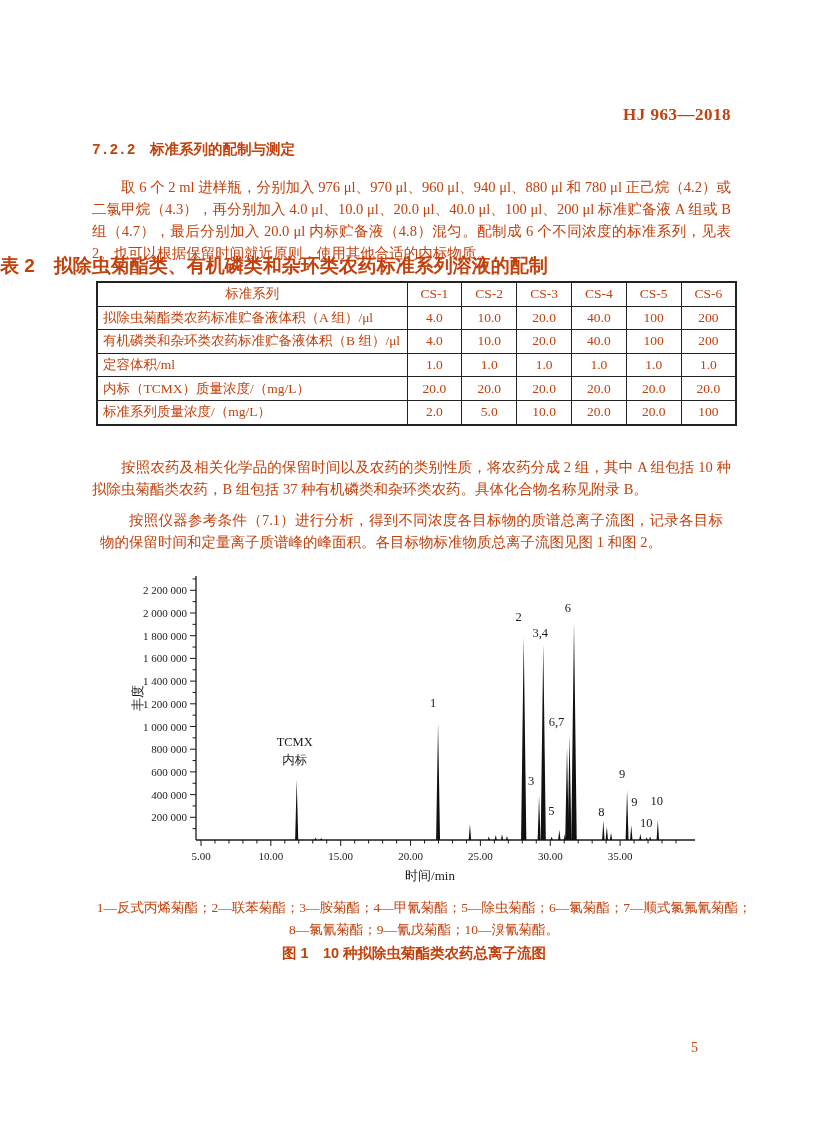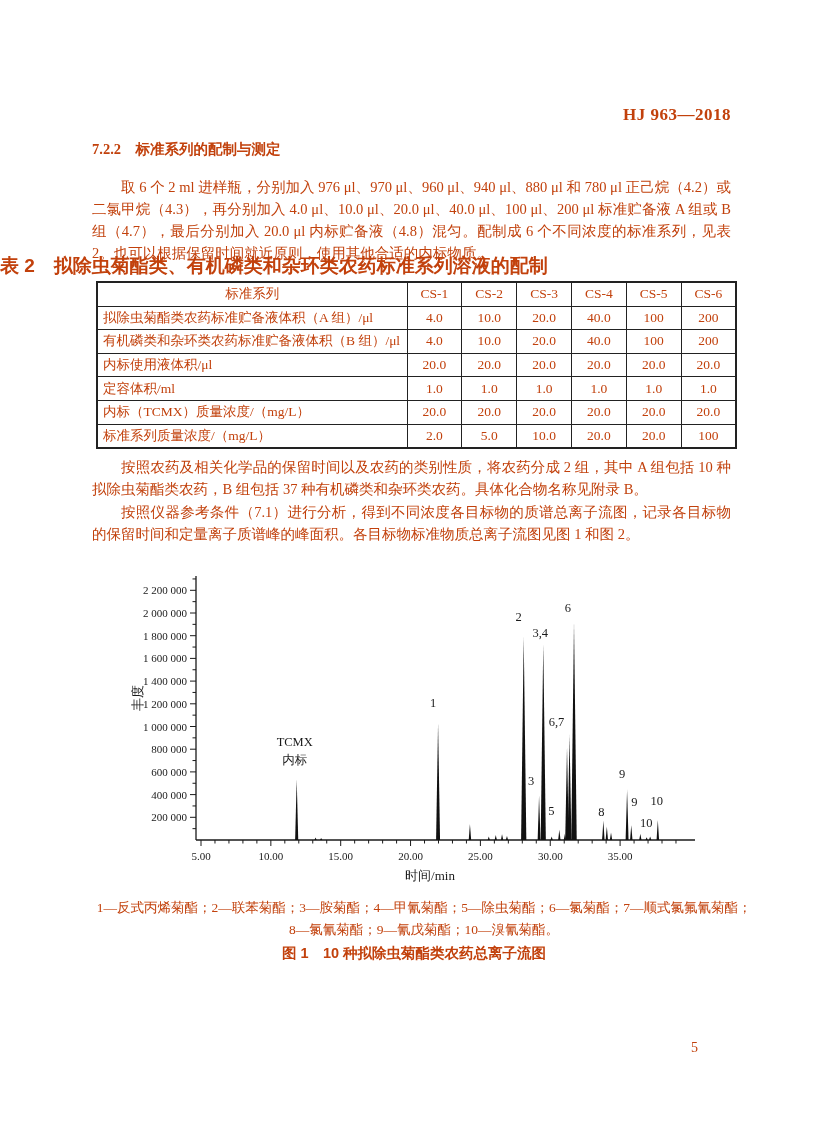--- a/index.html
+++ b/index.html
@@ -7,21 +7,21 @@
     position:relative;width:816px;height:1141px;background:#ffffff;
     font-family:"Liberation Serif","DejaVu Serif",serif;color:#c2410c;
     overflow:hidden;
   }
   .doc-code{
     position:absolute;top:105px;right:85px;
     font-weight:700;font-size:17px;letter-spacing:.5px;
   }
   .sec-heading{
     position:absolute;top:140px;left:92px;
-    font-family:Liberation Serif, serif;
+    font-family:Liberation Mono, monospace;
     font-weight:700;font-size:14.5px;
   }
   .para{font-size:14.5px;line-height:22.3px;text-align:justify;text-indent:2em;}
   .para1{position:absolute;top:161px;left:92px;width:639px;}
   .block2{position:absolute;top:456px;left:92px;width:639px;}
   .table-title{
     position:absolute;top:253px;left:0;width:100%;
     font-family:"Liberation Sans","DejaVu Sans",sans-serif;
     font-weight:700;font-size:19px;
   }
@@ -98,29 +98,20 @@
         <tr>
           <td class="rowlabel">有机磷类和杂环类农药标准贮备液体积（B 组）/μl</td>
           <td>4.0</td>
           <td>10.0</td>
           <td>20.0</td>
           <td>40.0</td>
           <td>100</td>
           <td>200</td>
         </tr>
         <tr>
-          <td class="rowlabel">内标使用液体积/μl</td>
-          <td>20.0</td>
-          <td>20.0</td>
-          <td>20.0</td>
-          <td>20.0</td>
-          <td>20.0</td>
-          <td>20.0</td>
-        </tr>
-        <tr>
           <td class="rowlabel">定容体积/ml</td>
           <td>1.0</td>
           <td>1.0</td>
           <td>1.0</td>
           <td>1.0</td>
           <td>1.0</td>
           <td>1.0</td>
         </tr>
         <tr>
           <td class="rowlabel">内标（TCMX）质量浓度/（mg/L）</td>
@@ -138,21 +129,21 @@
           <td>10.0</td>
           <td>20.0</td>
           <td>20.0</td>
           <td>100</td>
         </tr>
       </tbody>
   </table>
 
   <div class="block2">
     <p class="para" style="margin:0;">按照农药及相关化学品的保留时间以及农药的类别性质，将农药分成 2 组，其中 A 组包括 10 种拟除虫菊酯类农药，B 组包括 37 种有机磷类和杂环类农药。具体化合物名称见附录 B。</p>
-    <p class="para" style="margin:0;">按照仪器参考条件（7.1）进行分析，得到不同浓度各目标物的质谱总离子流图，记录各目标物的保留时间和定量离子质谱峰的峰面积。各目标物标准物质总离子流图见图 1 和图 2。</p>
+    <p class="para" style="margin:8px;">按照仪器参考条件（7.1）进行分析，得到不同浓度各目标物的质谱总离子流图，记录各目标物的保留时间和定量离子质谱峰的峰面积。各目标物标准物质总离子流图见图 1 和图 2。</p>
   </div>
 
   <div class="chart-wrap">
     <svg id="chromatogram" width="620" height="312" viewBox="0 0 620 312">
         <line x1="66" y1="4" x2="66" y2="268" stroke="#1a1a1a" stroke-width="1.3"></line>
         <line x1="66" y1="268" x2="565" y2="268" stroke="#1a1a1a" stroke-width="1.3"></line>
         <line x1="62.5" y1="256.65" x2="66" y2="256.65" stroke="#1a1a1a" stroke-width="1"></line>
         <line x1="60" y1="245.3" x2="66" y2="245.3" stroke="#1a1a1a" stroke-width="1"></line>
         <line x1="62.5" y1="233.95" x2="66" y2="233.95" stroke="#1a1a1a" stroke-width="1"></line>
         <line x1="60" y1="222.6" x2="66" y2="222.6" stroke="#1a1a1a" stroke-width="1"></line>

